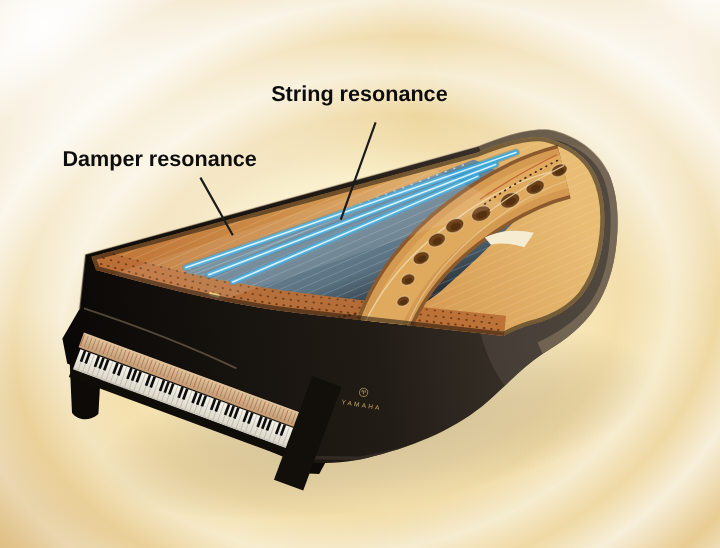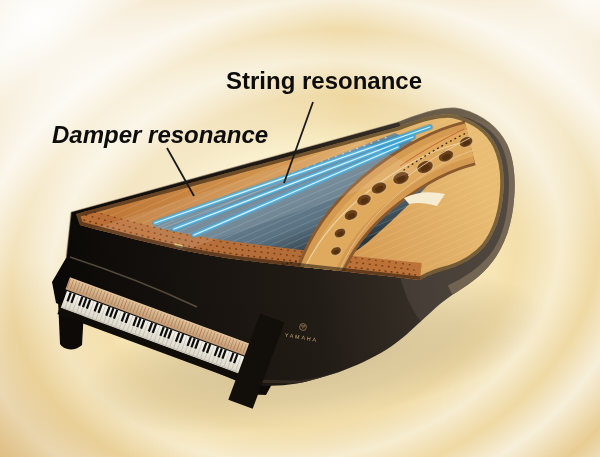--- a/index.html
+++ b/index.html
@@ -14,24 +14,24 @@
       #f6ecd0 46%, #efd9a4 53%, #f7efda 60%, #e8cc92 69%, #f4ecd6 77%,
       #e6c98f 87%, #efe0bd 100%);}
   .bg-white-tl{position:absolute;inset:0;
     background:radial-gradient(circle 520px at 6% 4%, rgba(255,255,255,0.95), rgba(255,255,255,0) 62%);}
   .bg-white-tr{position:absolute;inset:0;
     background:radial-gradient(circle 430px at 97% 0%, rgba(255,255,255,0.85), rgba(255,255,255,0) 58%);}
   .bg-tan-bl{position:absolute;inset:0;
     background:radial-gradient(circle 340px at -2% 102%, rgba(213,174,106,0.55), rgba(213,174,106,0) 62%);}
   svg{position:absolute;left:0;top:0;}
   
-  .callout{position:absolute;font-weight:700;font-size:24px;line-height:1;
+  .callout{position:absolute;font-weight:700;font-size:18px;line-height:1;
     color:#0d0d0d;white-space:nowrap;}
   .callout.string{left:226px;top:69px;}
-  .callout.damper{left:52px;top:123px;font-style:italic;}
+  .callout.damper{left:52px;top:123px;}
 </style>
 </head>
 <body>
 
 <div class="stage">
   <div class="bg-rings"></div>
   <div class="bg-white-tl"></div>
   <div class="bg-white-tr"></div>
   <div class="bg-tan-bl"></div>
 

